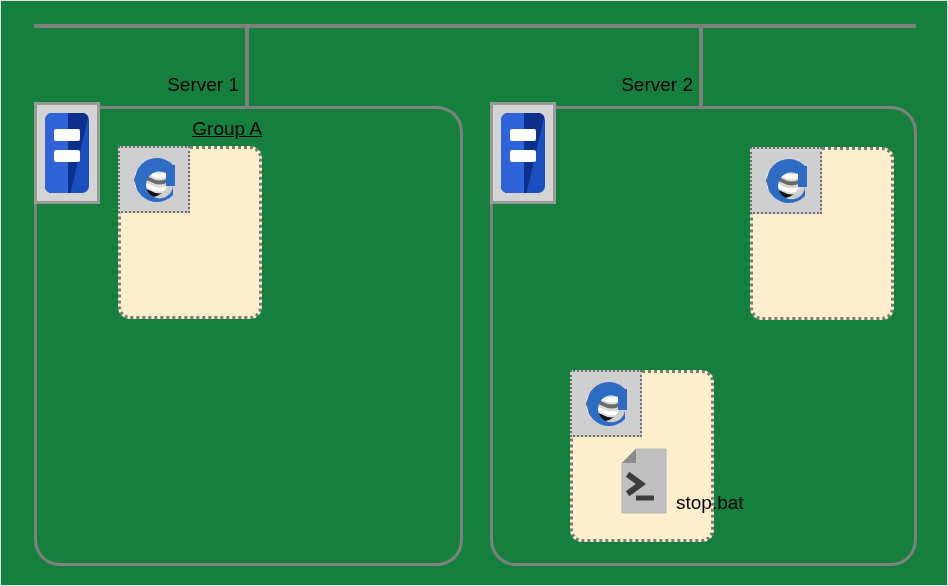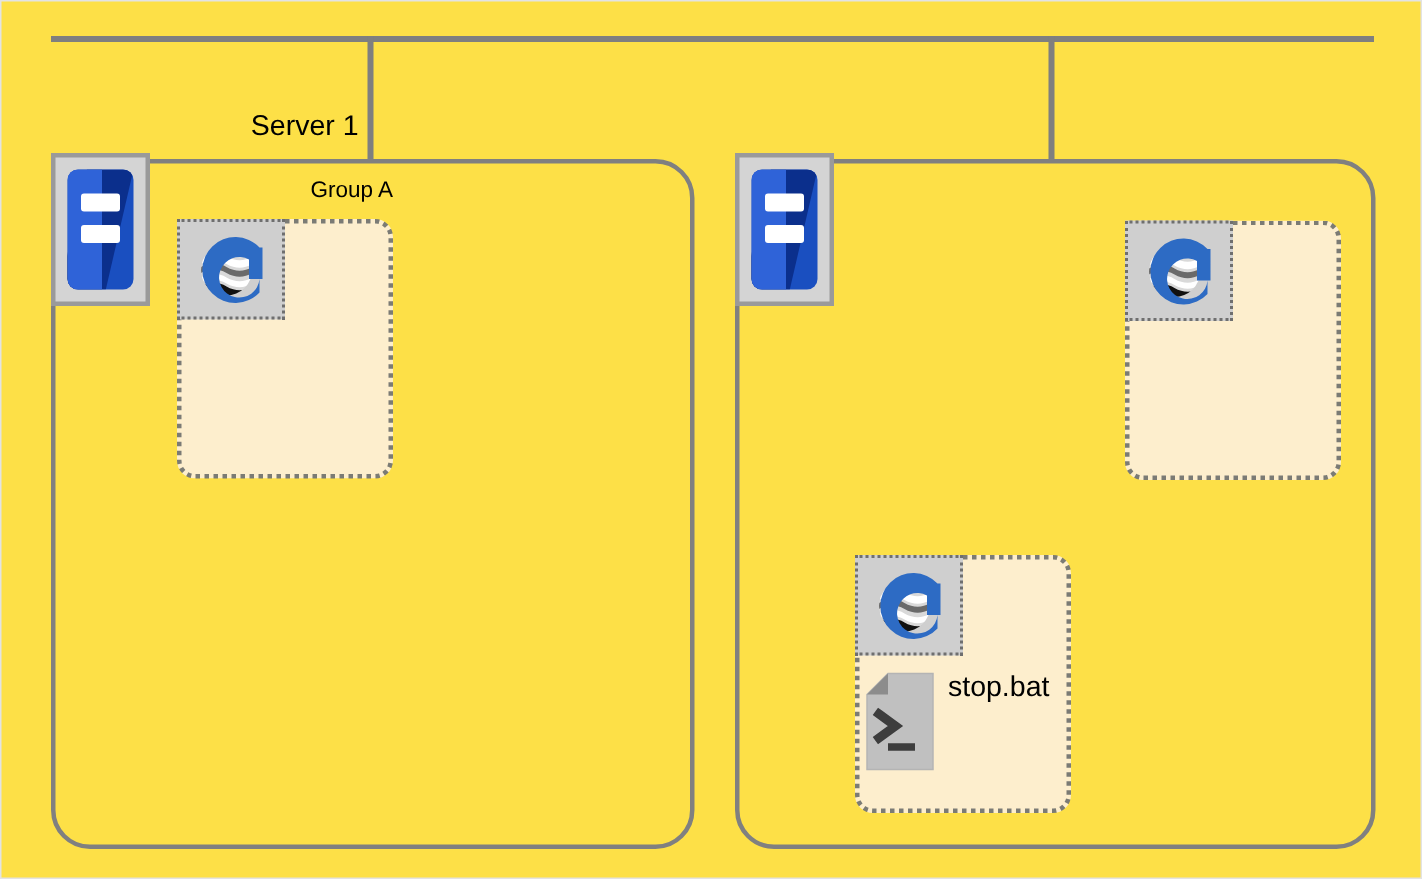--- a/index.html
+++ b/index.html
@@ -7,21 +7,21 @@
     padding: 0;
     background: #ffffff;
   }
   body {
     font-family: "Liberation Sans", sans-serif;
   }
   #canvas {
     position: relative;
     width: 948px;
     height: 586px;
-    background: #fde047;
+    background: #15803d;
     border: 1px solid #e3e3e3;
     box-sizing: border-box;
     overflow: hidden;
   }
 
   
   .bus {
     position: absolute;
     background: #7f7f7f;
   }
@@ -121,24 +121,25 @@
     border: 3px dotted #7b7b75;
     border-radius: 12px;
     box-sizing: border-box;
   }
   #group-a-box { left: 117px; top: 145px; width: 144px; height: 173px; }
   #group-b-box { left: 749px; top: 146px; width: 144px; height: 173px; }
   #group-c-box { left: 569px; top: 369px; width: 144px; height: 172px; }
 
   .group-label {
     position: absolute;
-    font-size: 15px;
+    font-size: 19px;
     color: #000000;
     white-space: nowrap;
     text-align: right;
+    text-decoration: underline;
   }
   #group-a-label { left: 121px; top: 117px; width: 140px; }
   #group-b-label { left: 753px; top: 117px; width: 140px; }
   #group-c-label { left: 573px; top: 341px; width: 140px; }
 
   
   .gf-icon {
     position: absolute;
     width: 72px;
     height: 67px;
@@ -151,21 +152,22 @@
   #gf-b { left: 749px; top: 146px; }
   #gf-c { left: 569px; top: 369px; }
   .gf-icon svg { position: absolute; left: 50%; top: 50%;
                  transform: translate(-50%, -50%); display: block; }
 
   
   .bat-item {
     position: absolute;
     z-index: 6;
     display: flex;
-    align-items: flex-start;
+    align-items: flex-end;
+    margin-left: 44px;
   }
   #bat-c { left: 576px; top: 447px; }
   .bat-icon { position: relative; width: 46px; height: 66px; }
   .bat-label {
     font-size: 19px;
     color: #000000;
     margin-left: 9px;
     white-space: nowrap;
   }
 </style>
@@ -206,20 +208,21 @@
       <g clip-path="url(#sphereClipA)">
         <path d="M9 19 q9 -5 17 0 q9 5 17 0 v5 q-8 5 -17 0 q-9 -5 -17 0 z" fill="#ffffff"></path>
         <path d="M9 26 q9 -5 17 0 q9 5 17 0 v4 q-8 5 -17 0 q-9 -5 -17 0 z" fill="#6a6a6a"></path>
         <path d="M9 33 q9 -5 17 0 q9 5 17 0 v4 q-8 5 -17 0 q-9 -5 -17 0 z" fill="#ffffff"></path>
         <path d="M9 39 q9 -5 17 0 q9 5 17 0 v10 h-34 z" fill="#111111"></path>
       </g>
       <path d="M48 13 A22 22 0 1 0 48 43 L48 34 A13.5 13.5 0 1 1 41 21 L41 34 L50 34 L50 13 Z" fill="#2d6bc4"></path>
     </svg>
   </div>
 
+  <div class="server-label" id="server-2-label">Server 2</div>
 
   <div class="server-box" id="server-2-box"></div>
 
   <div class="server-icon" id="server-2-icon">
     <div class="sv-body">
       <div class="sv-shade"></div>
       <div class="sv-shade2"></div>
       <div class="sv-bar sv-bar-1"></div>
       <div class="sv-bar sv-bar-2"></div>
     </div>

